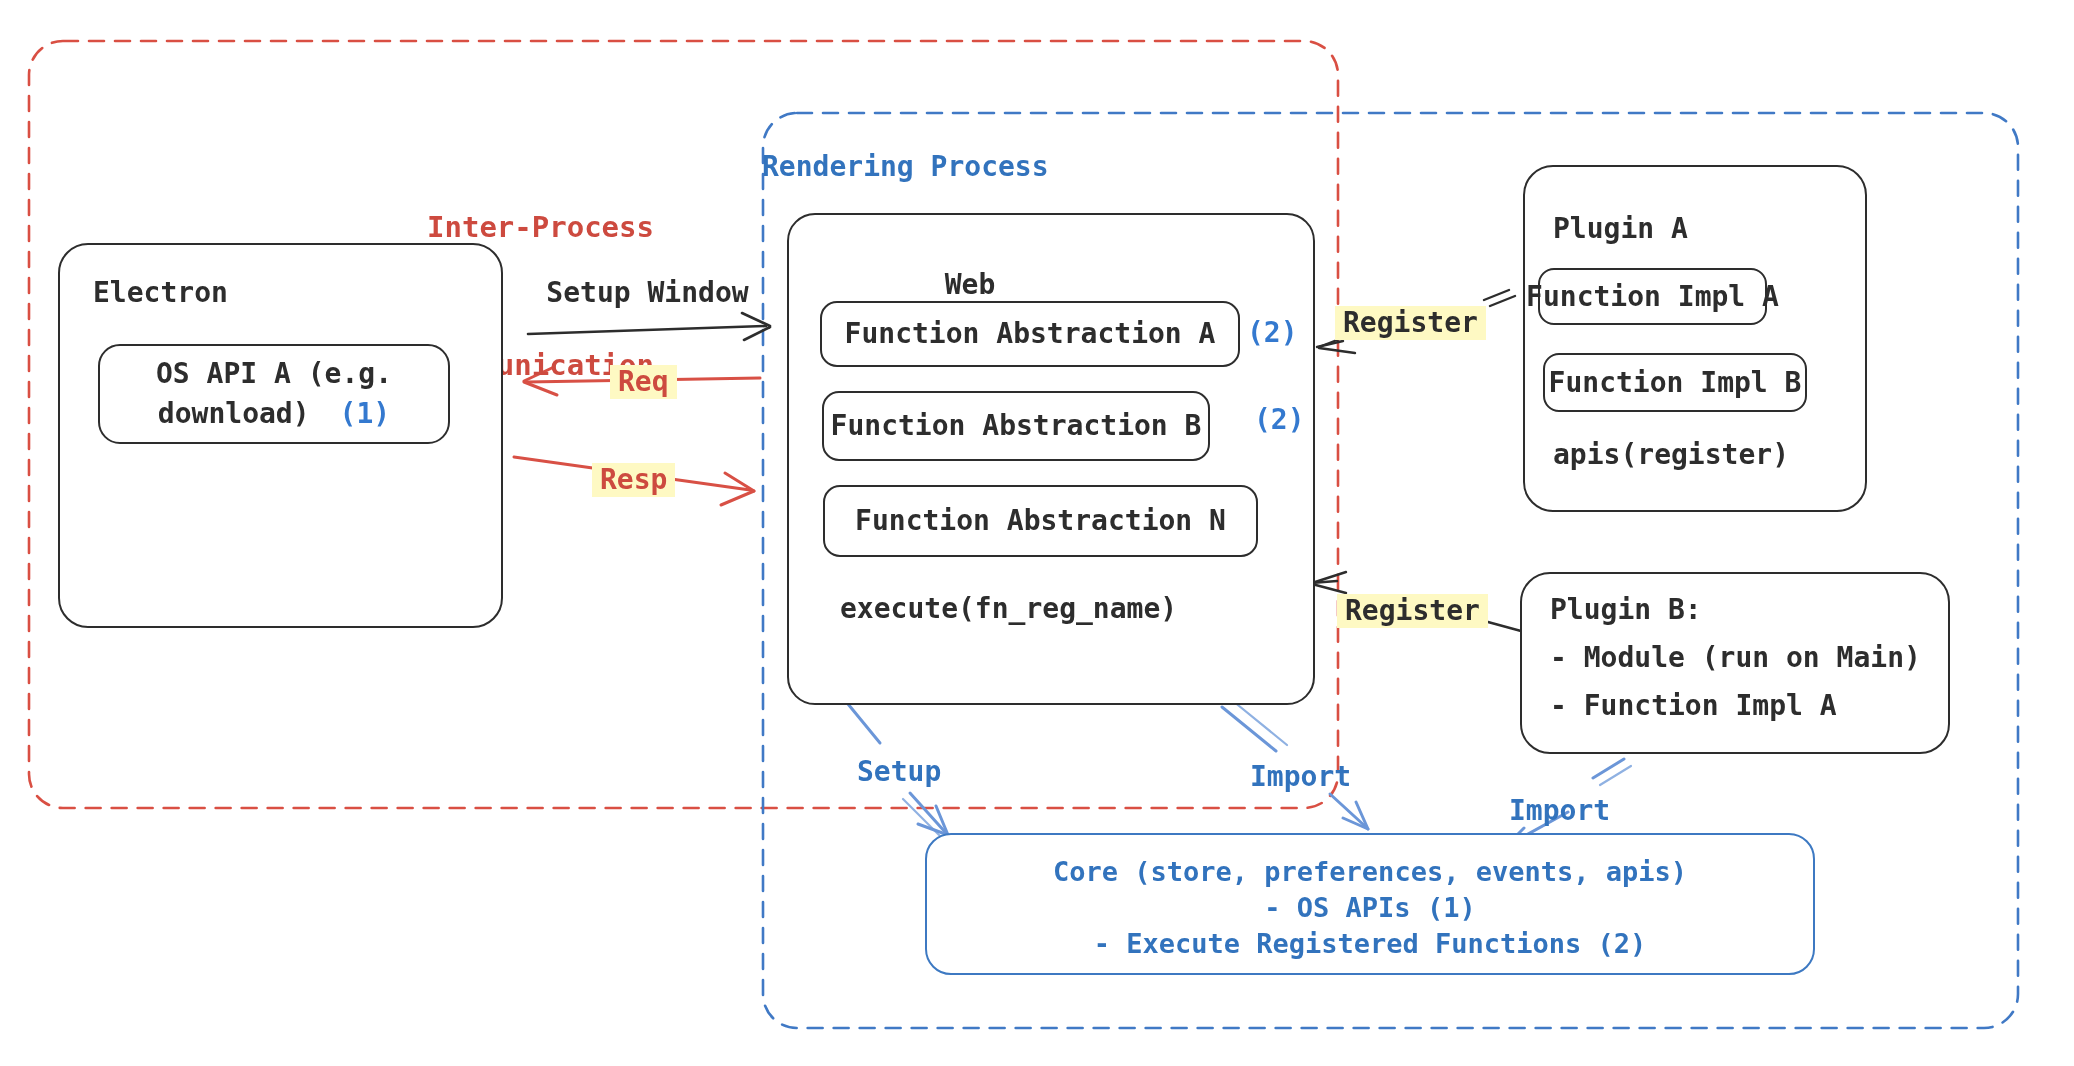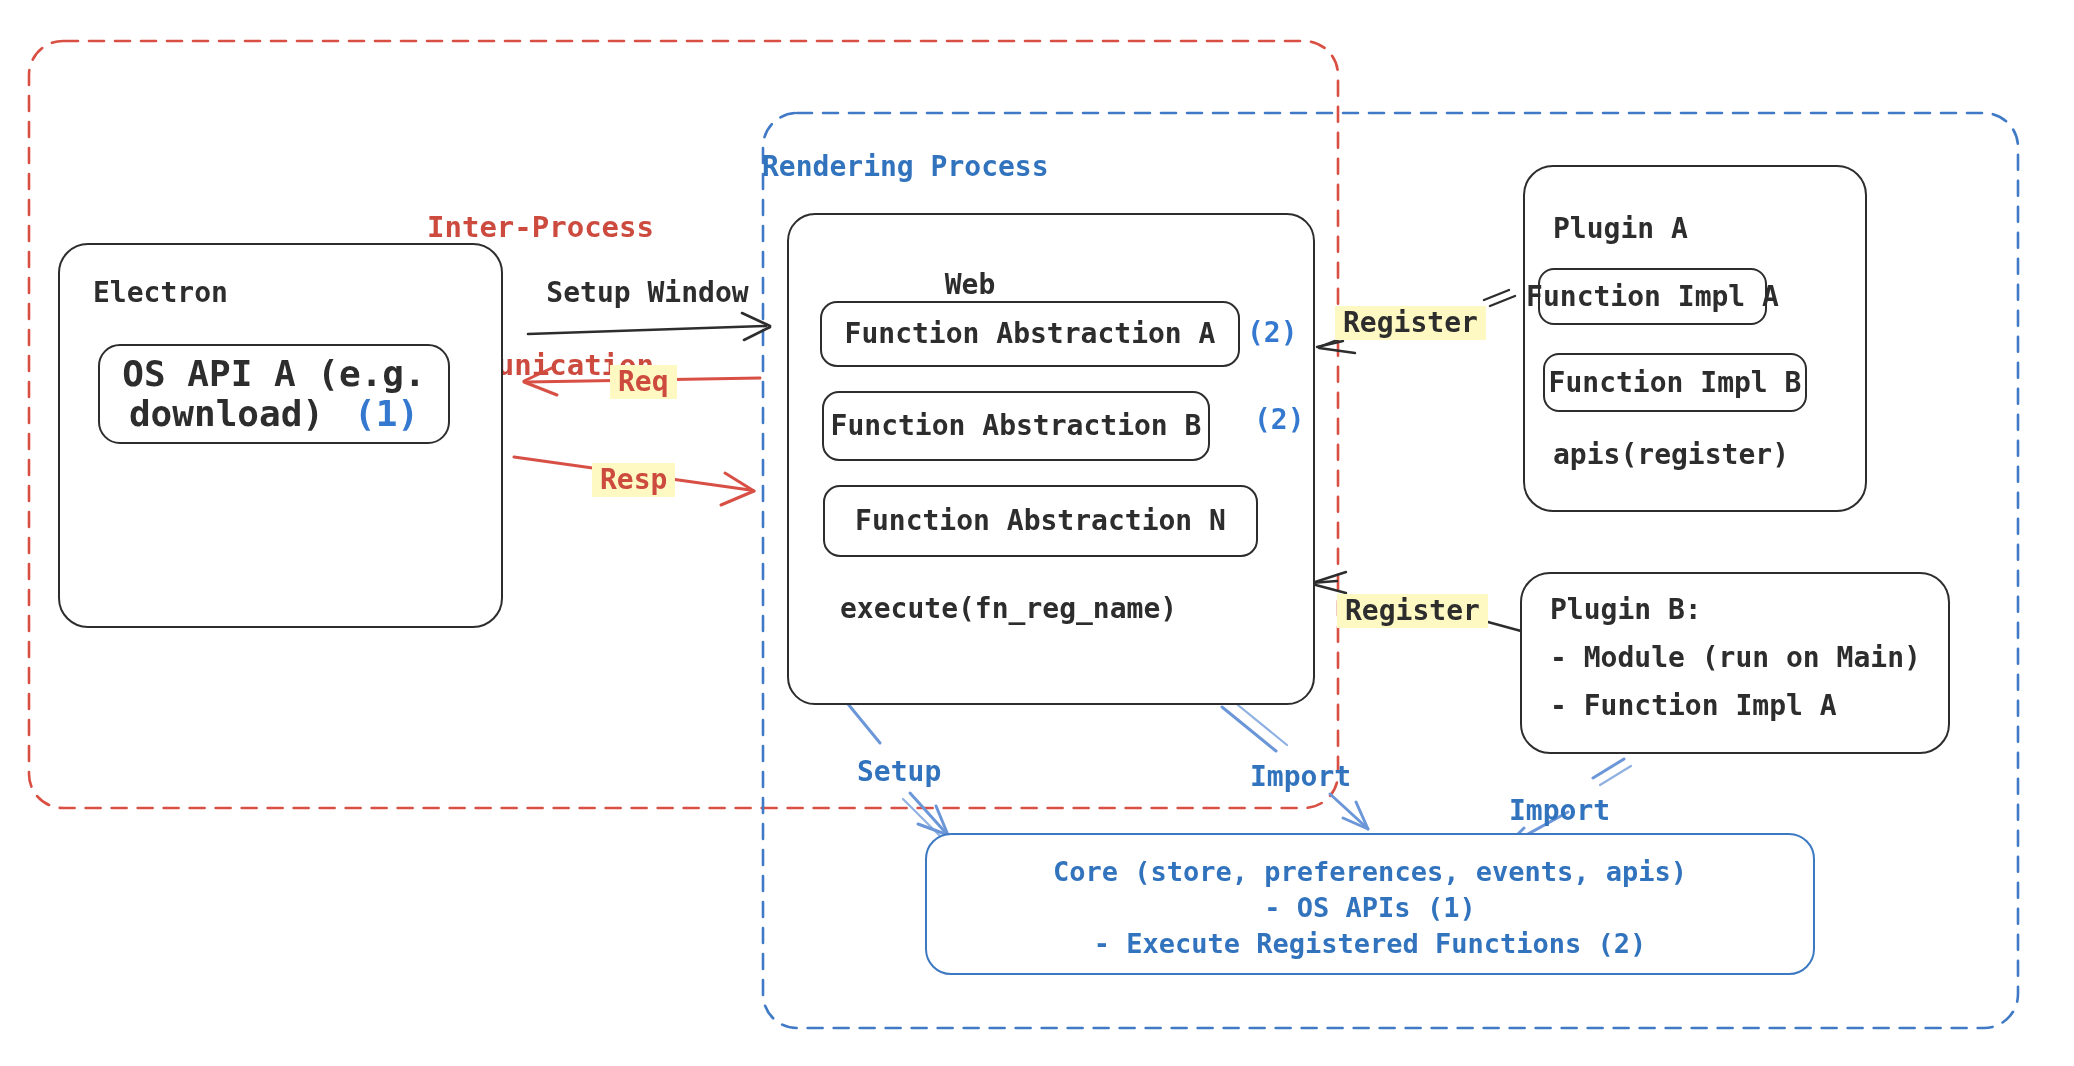--- a/index.html
+++ b/index.html
@@ -97,21 +97,21 @@
     <div>Inter-Process</div>
     <div>Communication</div>
   </div>
 
   <div class="lbl blue" style="left:750px;top:150px;margin-left:12px;">Rendering Process</div>
 
   <div class="box" style="left:58px;top:243px;width:445px;height:385px;border-radius:30px;"></div>
   <div class="lbl" style="left:93px;top:276px;">Electron</div>
 
   <div class="box inner-box" style="left:98px;top:344px;width:352px;height:100px;border-radius:22px;">
-    <div class="center-text" style="font-size:36px;line-height:40px;">
+    <div class="center-text" style="font-size:28px;line-height:40px;">
       <div style="white-space:pre;">OS API A (e.g.</div>
       <div style="white-space:pre;"><span>download)</span><span class="ref" style="margin-left:30px;">(1)</span></div>
     </div>
   </div>
 
 
   <div class="lbl center-text" style="left:540px;top:276px;width:215px;">Setup Window</div>
   <div class="lbl red arrow-lbl-bg" style="left:610px;top:365px;">Req</div>
   <div class="lbl red arrow-lbl-bg" style="left:592px;top:463px;">Resp</div>
 

